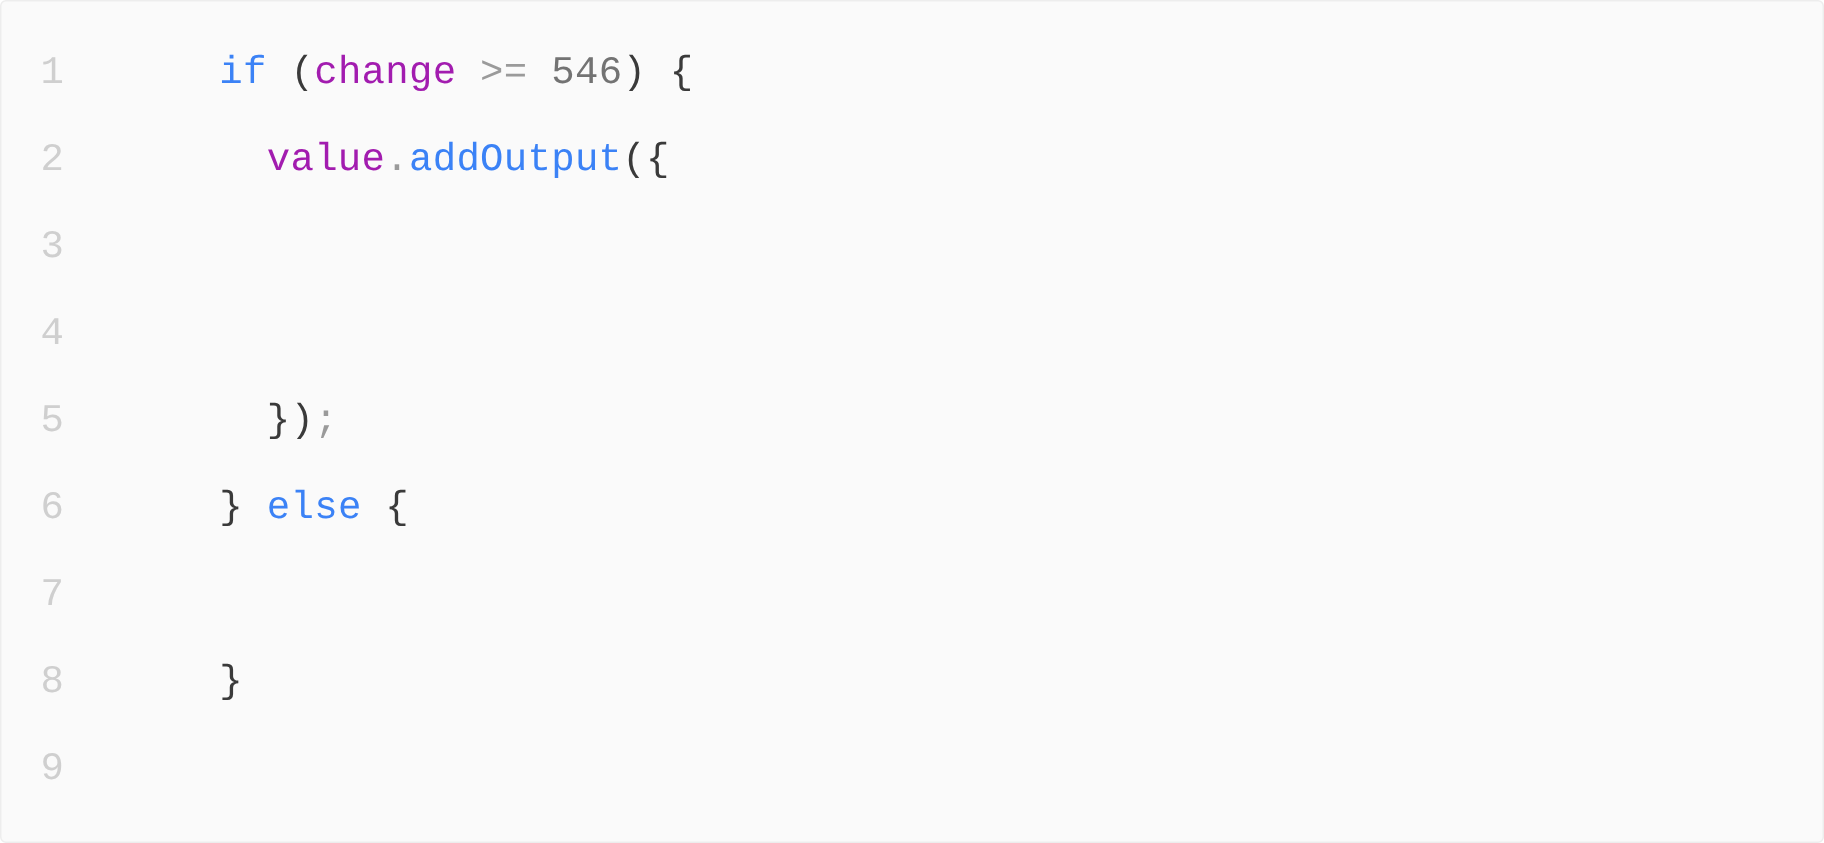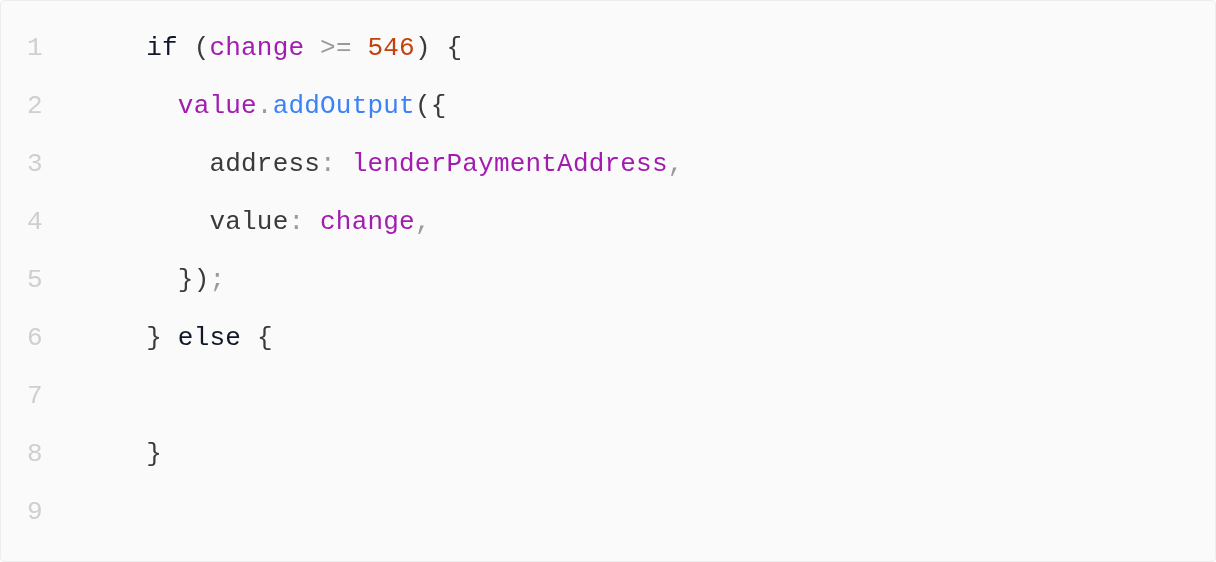--- a/index.html
+++ b/index.html
@@ -30,48 +30,46 @@
       padding-left: 26px;
       color: #cfcfcf;
       user-select: none;
       flex: 0 0 58px;
       font-variant-numeric: tabular-nums;
     }
     .code {
       padding-left: 24px;
       letter-spacing: 0.2px;
     }
-    .tok-kw  { color: #0f172a; margin-top: 10px; }   
+    .tok-kw  { color: #3b82f6; margin-top: 10px; }   
     .tok-op  { color: #9a9a9a; }   
     .tok-pn  { color: #3a3a3a; }   
     .tok-id  { color: #a21caf; }   
     .tok-fn  { color: #3b82f6; }   
-    .tok-num { color: #c2410c; }   
+    .tok-num { color: #737373; }   
     .tok-key { color: #3a3a3a; }   
     .tok-pc  { color: #9a9a9a; }   
   </style>
 </head>
 <body>
 
 <div class="code-block">
   <div class="line">
     <span class="gutter">1</span>
     <span class="code"><span>    </span><span class="tok-kw">if</span><span class="tok-id"> </span><span class="tok-pn">(</span><span class="tok-id">change </span><span class="tok-op">&gt;=</span><span class="tok-id"> </span><span class="tok-num">546</span><span class="tok-pn">)</span><span class="tok-id"> </span><span class="tok-pn">{</span></span>
   </div>
   <div class="line">
     <span class="gutter">2</span>
     <span class="code"><span>      </span><span class="tok-id">value</span><span class="tok-pc">.</span><span class="tok-fn">addOutput</span><span class="tok-pn">({</span></span>
   </div>
   <div class="line">
     <span class="gutter">3</span>
-    <span class="code"><span>        </span><span class="tok-key">address</span><span class="tok-pc">:</span><span class="tok-id"> lenderPaymentAddress</span><span class="tok-pc">,</span></span>
   </div>
   <div class="line">
     <span class="gutter">4</span>
-    <span class="code"><span>        </span><span class="tok-key">value</span><span class="tok-pc">:</span><span class="tok-id"> change</span><span class="tok-pc">,</span></span>
   </div>
   <div class="line">
     <span class="gutter">5</span>
     <span class="code"><span>      </span><span class="tok-pn">})</span><span class="tok-pc">;</span></span>
   </div>
   <div class="line">
     <span class="gutter">6</span>
     <span class="code"><span>    </span><span class="tok-pn">}</span><span class="tok-id"> </span><span class="tok-kw">else</span><span class="tok-id"> </span><span class="tok-pn">{</span></span>
   </div>
   <div class="line">

